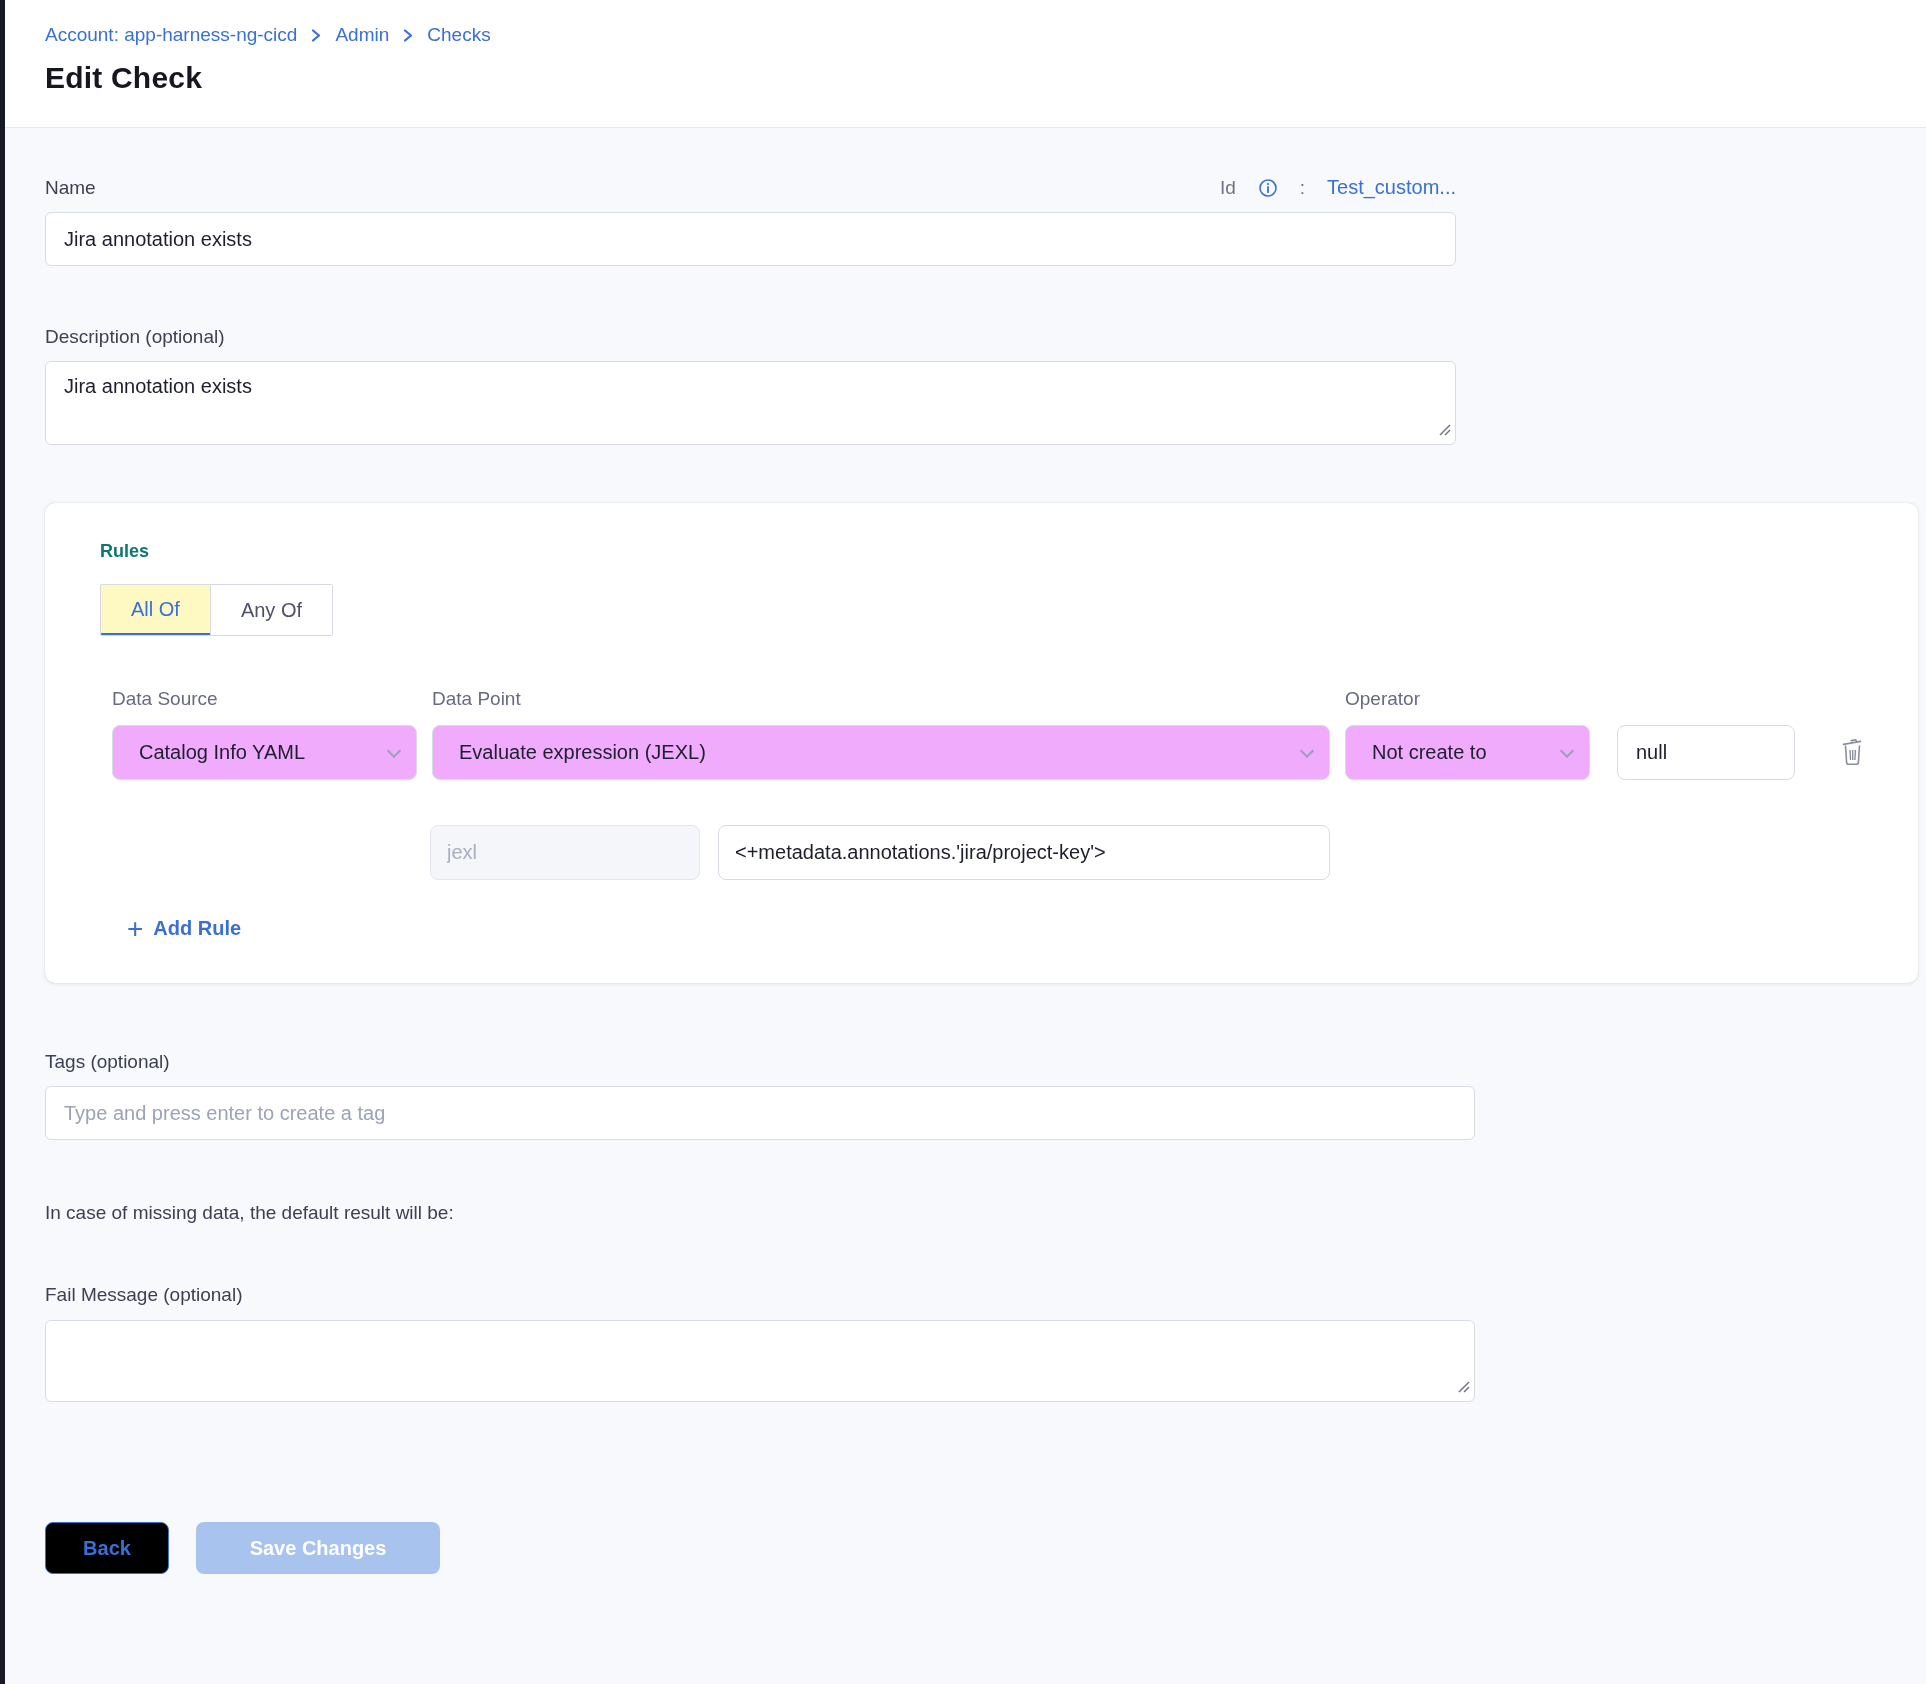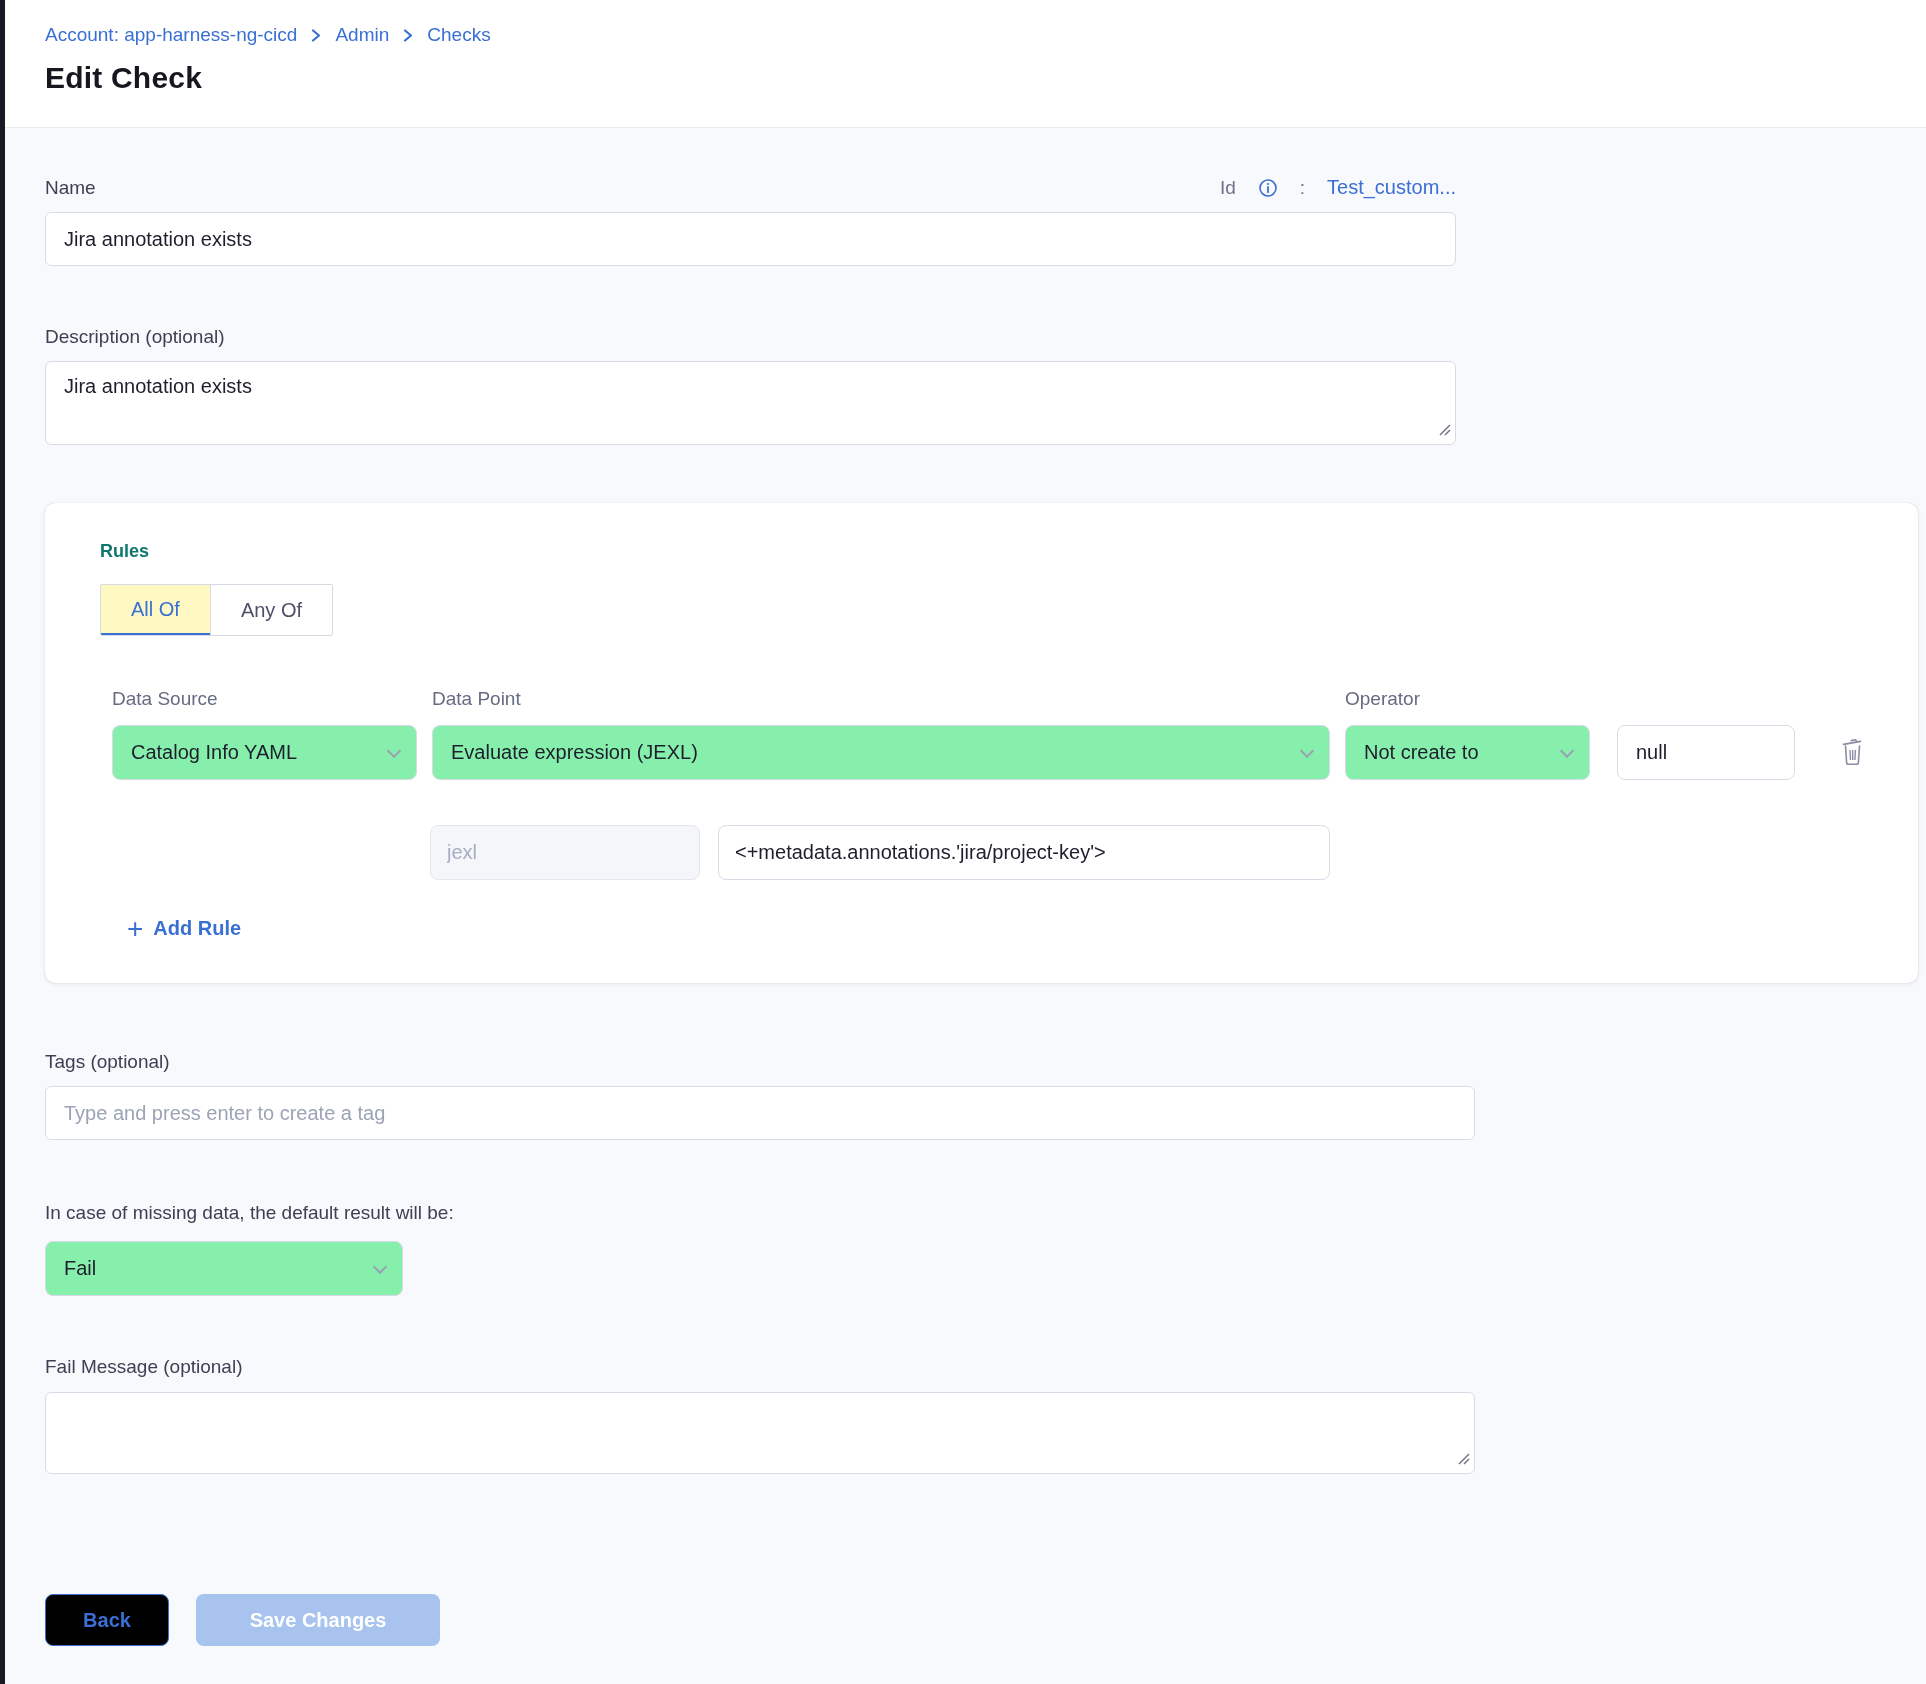--- a/index.html
+++ b/index.html
@@ -65,22 +65,22 @@
   .toggle.active{background:#fef9c3;color:var(--accent);border-bottom:2px solid var(--accent)}
 
   .rule-area{margin-left:12px}
   .labels-row{display:flex;margin-top:52px;font-size:19px;color:var(--label-light)}
   .labels-row .l1{width:320px}
   .labels-row .l2{width:913px}
   .labels-row .l3{width:245px}
 
   .selects-row{display:flex;margin-top:15px;align-items:center}
   .select{
-    position:relative;height:55px;border:1px solid var(--border);border-radius:8px;background:#86efac;
-    display:flex;align-items:center;padding:0 46px 0 18px;font-size:20px;color:var(--text-dark);cursor:pointer;
+    position:relative;height:55px;border:1px solid var(--border);border-radius:8px;background:#f0abfc;
+    display:flex;align-items:center;padding:0 46px 0 26px;font-size:20px;color:var(--text-dark);cursor:pointer;
   }
   .select .chev{
     position:absolute;right:17px;top:50%;width:10px;height:10px;
     border-right:2px solid #9aa0b4;border-bottom:2px solid #9aa0b4;
     transform:translateY(-70%) rotate(45deg);
   }
   .s1{width:305px;margin-right:15px}
   .s2{width:898px;margin-right:15px}
   .s3{width:245px;margin-right:27px}
   .value-input{
@@ -225,24 +225,20 @@
         <span class="plus">+</span>
         <span>Add Rule</span>
       </button>
     </div>
   </section>
 
   <label class="field-label block-label tags-label">Tags (optional)</label>
   <input class="text-input wide-input" placeholder="Type and press enter to create a tag" style="">
 
   <label class="field-label block-label missing-label">In case of missing data, the default result will be:</label>
-  <div class="select fail-select">
-    <span>Fail</span>
-    <span class="chev"></span>
-  </div>
 
   <label class="field-label block-label fail-label">Fail Message (optional)</label>
   <div class="textarea-wrap fail-wrap">
     <textarea style=""></textarea>
     <span class="resize-grip">
       <svg width="14" height="14" viewBox="0 0 14 14">
           <line x1="3" y1="13" x2="13" y2="3" stroke="#6e7180" stroke-width="1.4"></line>
           <line x1="8" y1="13" x2="13" y2="8" stroke="#6e7180" stroke-width="1.4"></line>
         </svg>
     </span>

